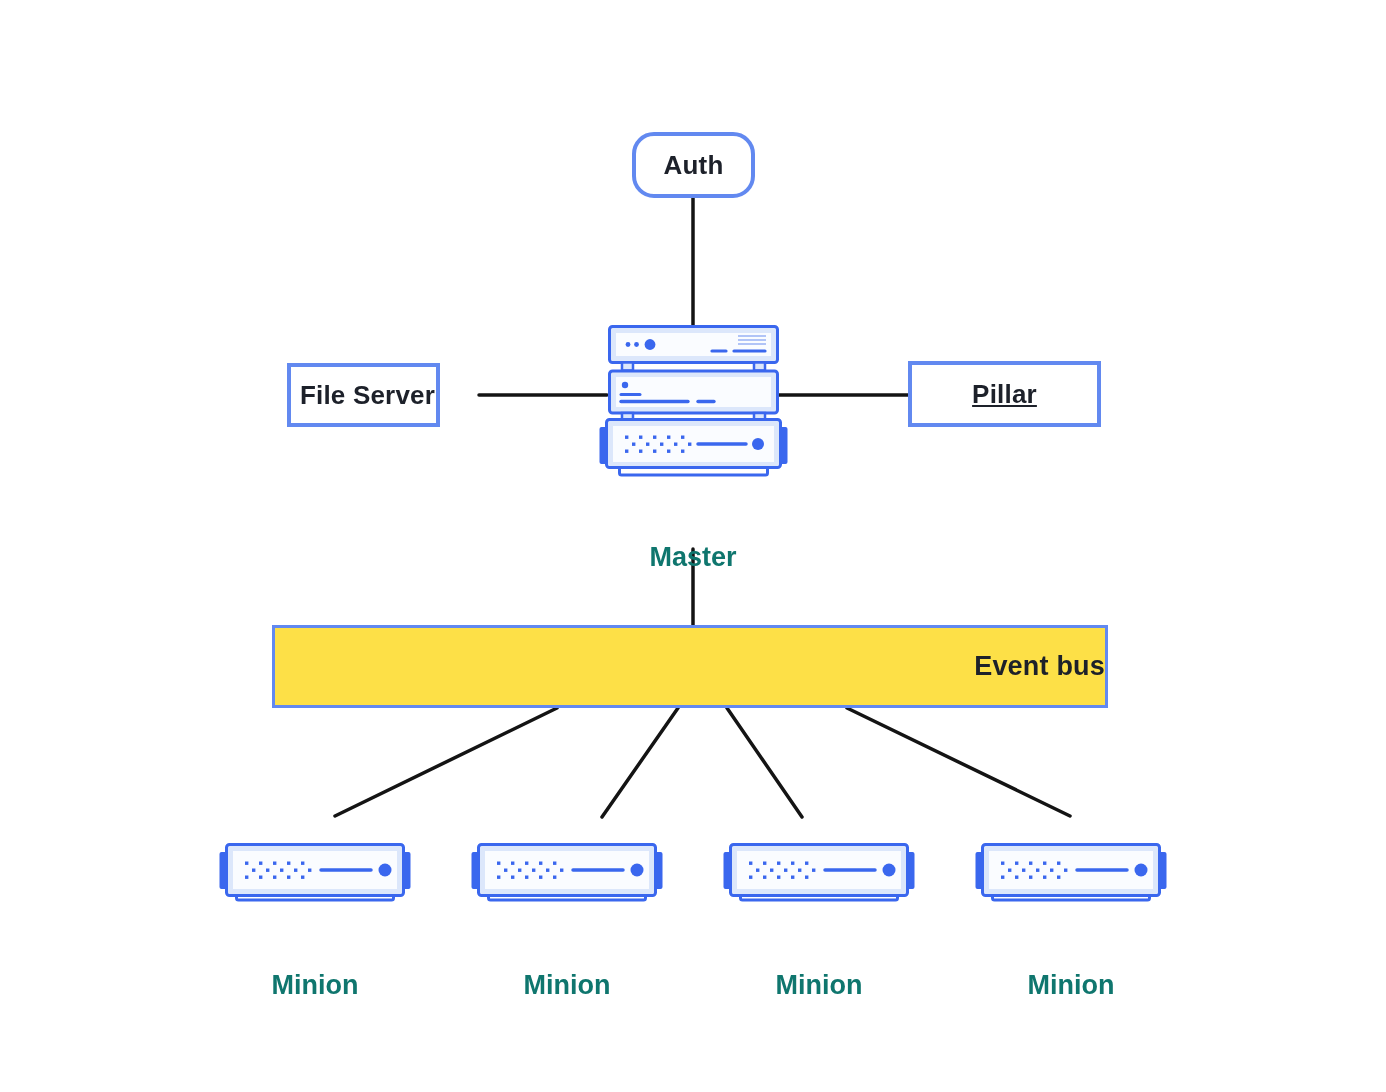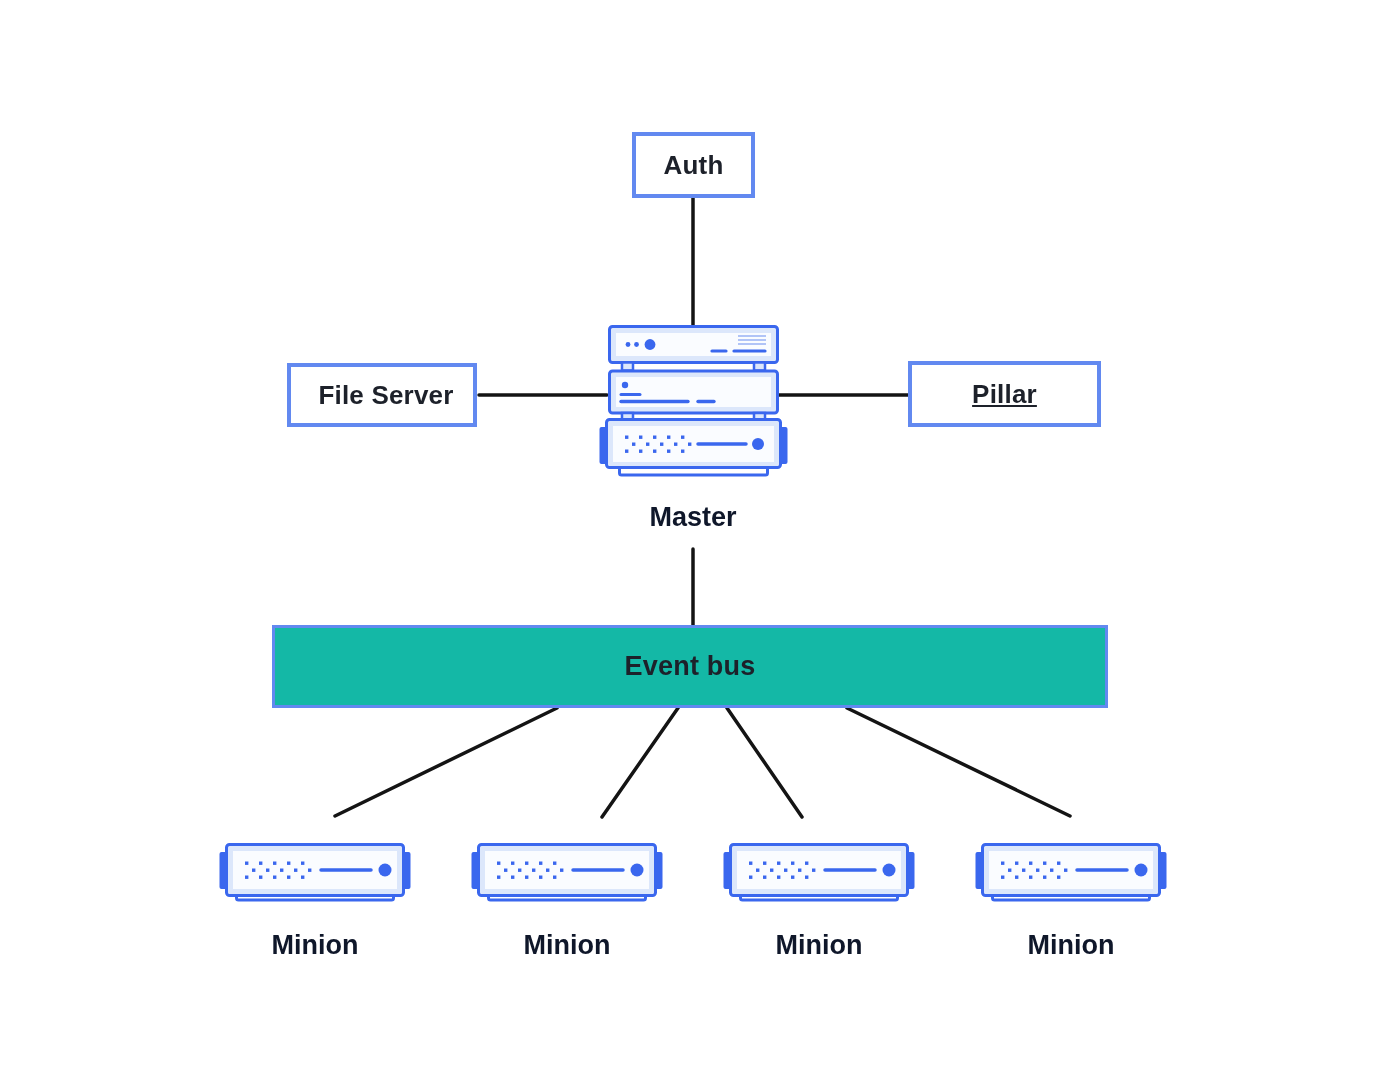--- a/index.html
+++ b/index.html
@@ -24,40 +24,42 @@
     background: #ffffff;
     display: flex;
     align-items: center;
     justify-content: center;
     font-weight: bold;
     font-size: 26px;
     color: #1d212a;
     letter-spacing: 0.2px;
   }
   .node-box.filled {
-    background: #14b8a6;
+    background: #fde047;
     border-width: 3px;
+    justify-content: flex-end;
   }
-  .auth        { left: 632px; top: 132px; width: 123px; height: 66px; }
-  .file-server { left: 287px; top: 363px; width: 190px; height: 64px; padding-left: 8px; }
+  .auth        { left: 632px; top: 132px; width: 123px; height: 66px; border-radius: 22px; }
+  .file-server { left: 287px; top: 363px; width: 153px; height: 64px; padding-left: 8px; }
   .pillar      { left: 908px; top: 361px; width: 193px; height: 66px; text-decoration: underline; }
   .event-bus   { left: 272px; top: 625px; width: 836px; height: 83px; font-size: 27px; }
   .icon-wrap { position: absolute; line-height: 0; }
   .master-icon-wrap { left: 598px; top: 325px; }
   .minion-1 { left: 218px; top: 843px; }
   .minion-2 { left: 470px; top: 843px; }
   .minion-3 { left: 722px; top: 843px; }
   .minion-4 { left: 974px; top: 843px; }
   .node-label {
     position: absolute;
     transform: translateX(-50%);
     font-weight: bold;
     font-size: 27px;
-    color: #0f172a;
+    color: #0f766e;
     white-space: nowrap;
+    margin-top: 40px;
   }
   .master-label { left: 693px; top: 502px; }
   .minion-label-1 { left: 315px; top: 930px; }
   .minion-label-2 { left: 567px; top: 930px; }
   .minion-label-3 { left: 819px; top: 930px; }
   .minion-label-4 { left: 1071px; top: 930px; }
   .defs-holder { position: absolute; width: 0; height: 0; overflow: hidden; }
 </style>
 </head>
 <body>

